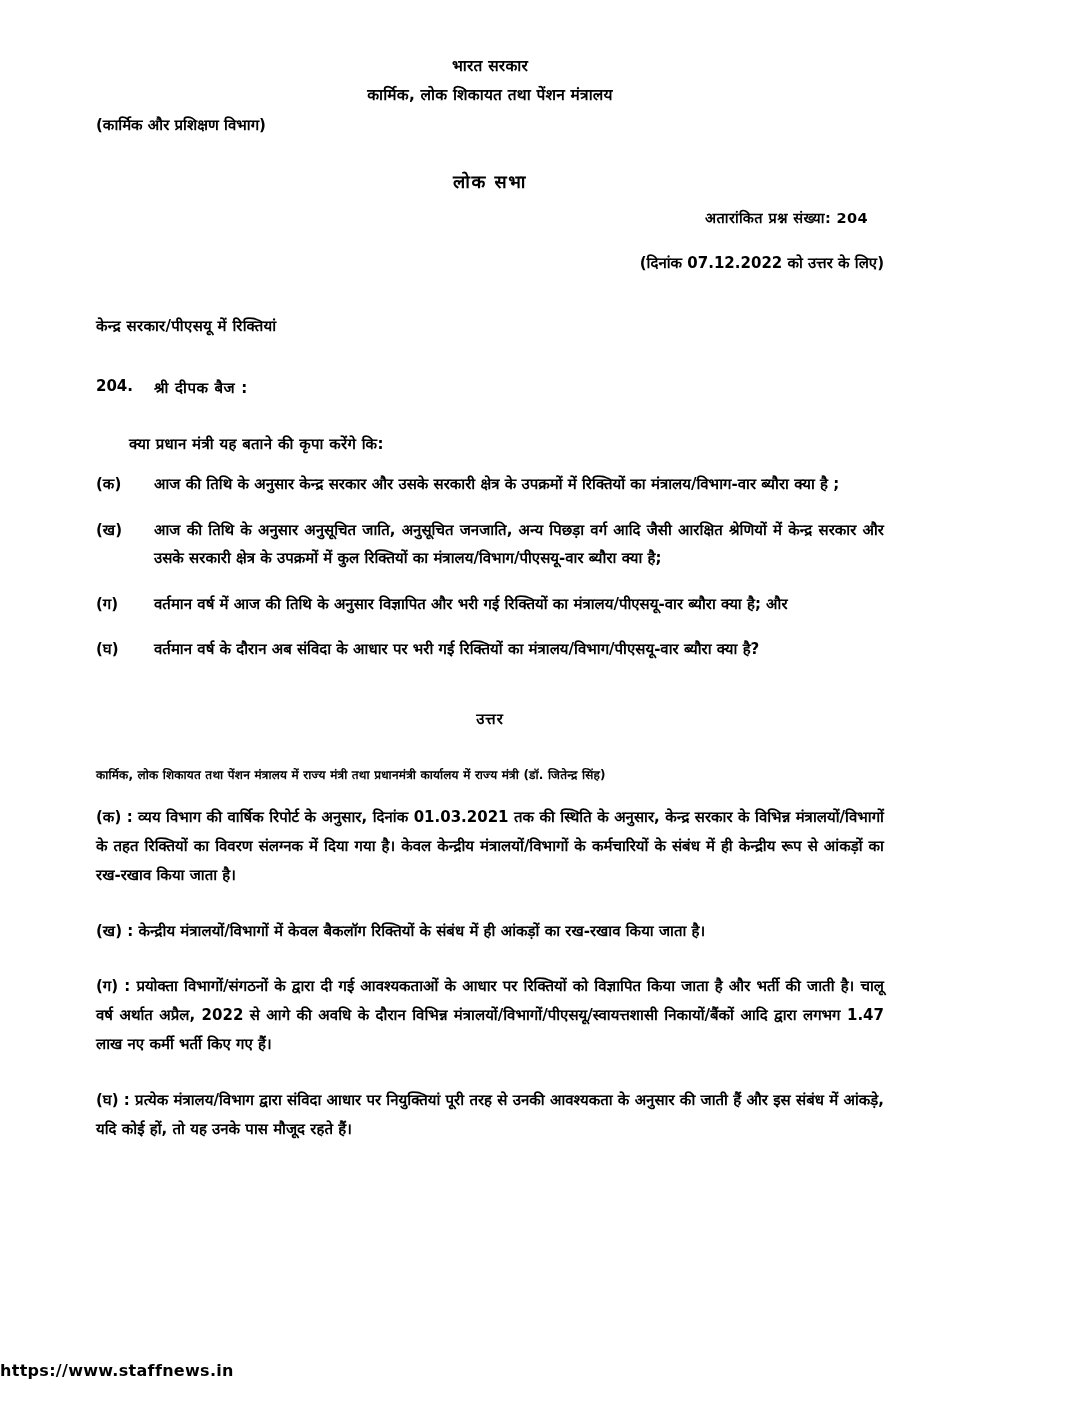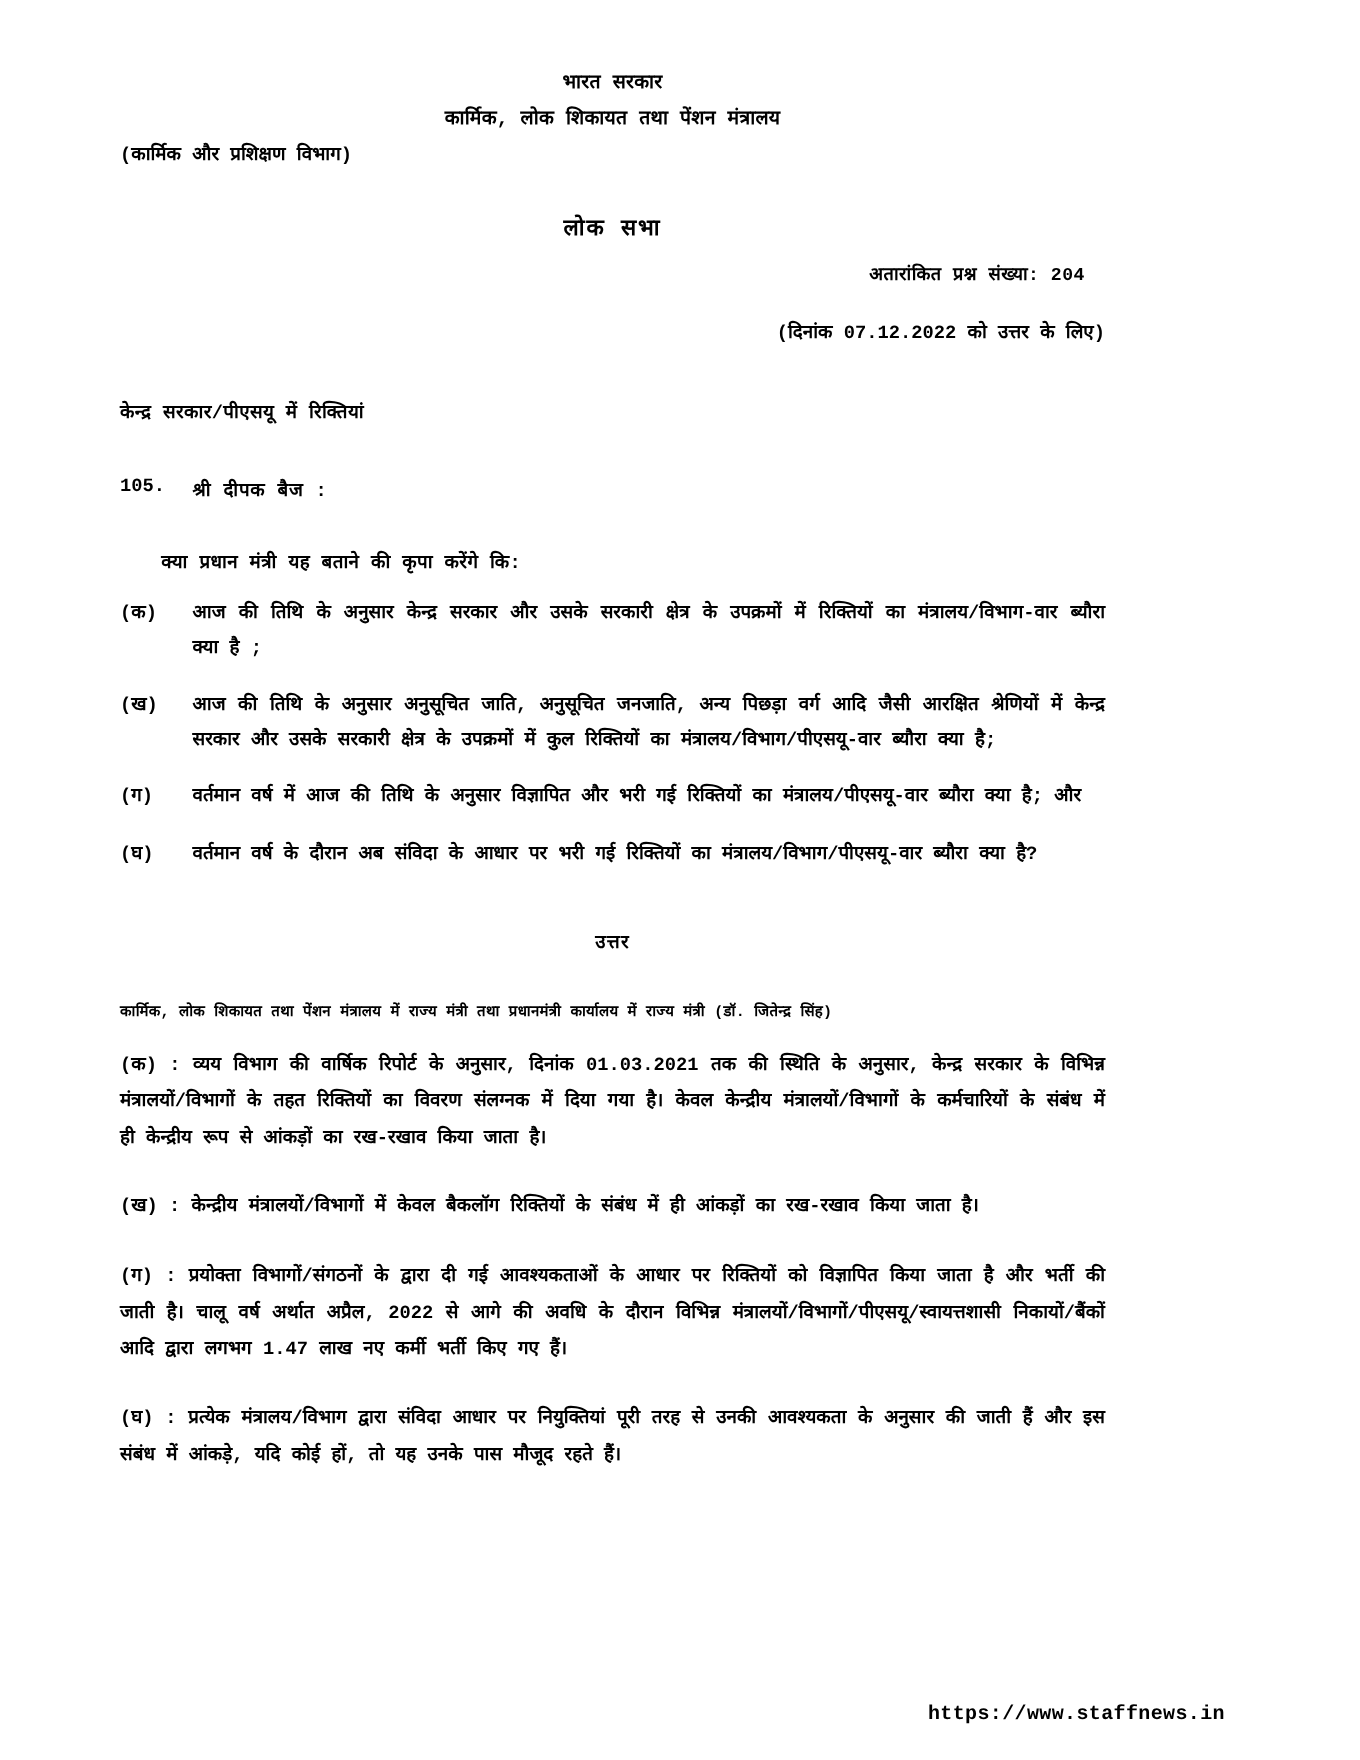--- a/index.html
+++ b/index.html
@@ -12,21 +12,20 @@
     min-height: 1408px;
     font-family: "DejaVu Sans", sans-serif;
     color: #000000;
   }
   .page {
     position: relative;
     width: 980px;
     min-height: 1408px;
     box-sizing: border-box;
     padding: 52px 96px 42px 96px;
-    font-family: Liberation Mono, monospace;
   }
 
   .hdr-line {
     text-align: center;
     font-size: 15.5px;
     font-weight: bold;
     line-height: 1.9;
     letter-spacing: 0.2px;
   }
   .hdr-sub {
@@ -120,21 +119,21 @@
     line-height: 1.95;
     text-align: justify;
   }
   .apara.gap { margin-top: 26px; }
 
   .footer {
     position: absolute;
     left: 0;
     right: 0;
     bottom: 28px;
-    text-align: right;
+    text-align: left;
     font-size: 16px;
     font-weight: bold;
     letter-spacing: 0.3px;
   }
 </style>
 </head>
 <body>
 
 <div class="page">
 
@@ -144,21 +143,21 @@
 
   <div class="house">लोक सभा</div>
 
   <div class="qno-row">अतारांकित प्रश्न संख्या: 204</div>
 
   <div class="date-line">(दिनांक 07.12.2022 को उत्तर के लिए)</div>
 
   <div class="subject">केन्द्र सरकार/पीएसयू में रिक्तियां</div>
 
   <div class="asker">
-    <div class="num">105.</div>
+    <div class="num">204.</div>
     <div class="nm">श्री दीपक बैज :</div>
   </div>
 
   <div class="preamble">क्या प्रधान मंत्री यह बताने की कृपा करेंगे कि:</div>
 
   <div>
     <div class="qitem">
       <div class="lbl">(क)</div>
       <div class="txt">आज की तिथि के अनुसार केन्द्र सरकार और उसके सरकारी क्षेत्र के उपक्रमों में  रिक्तियों का मंत्रालय/विभाग-वार ब्यौरा क्या है ;</div>
     </div>

